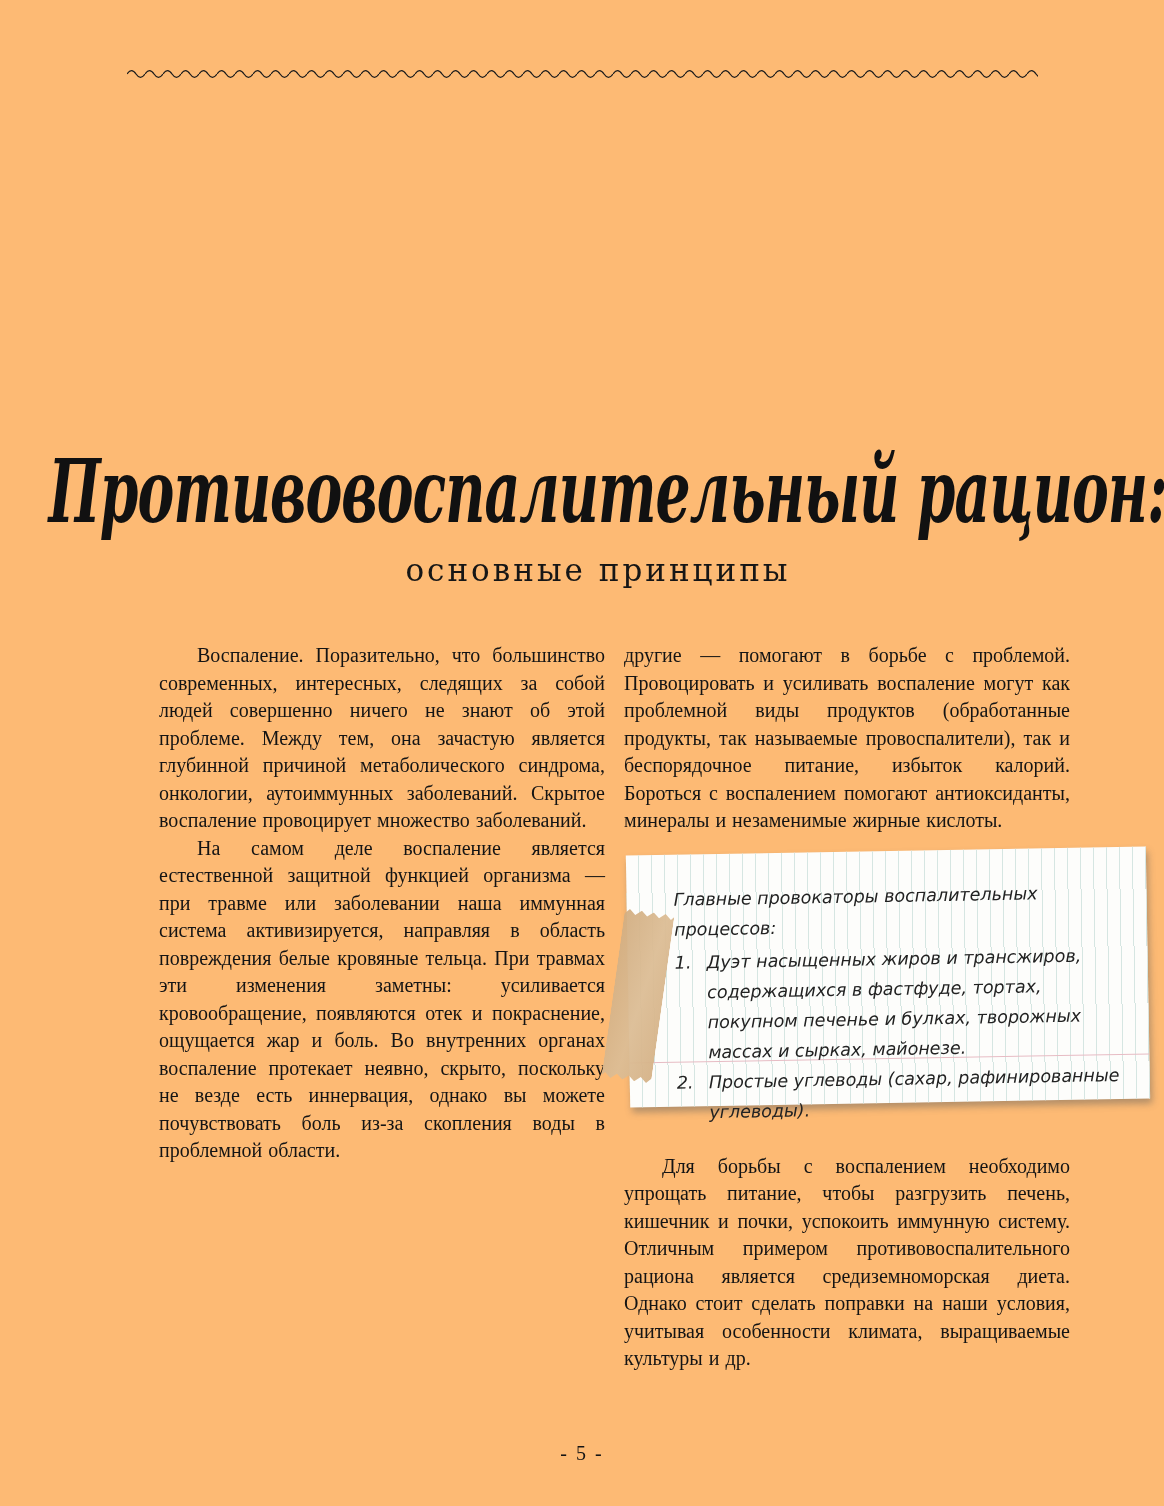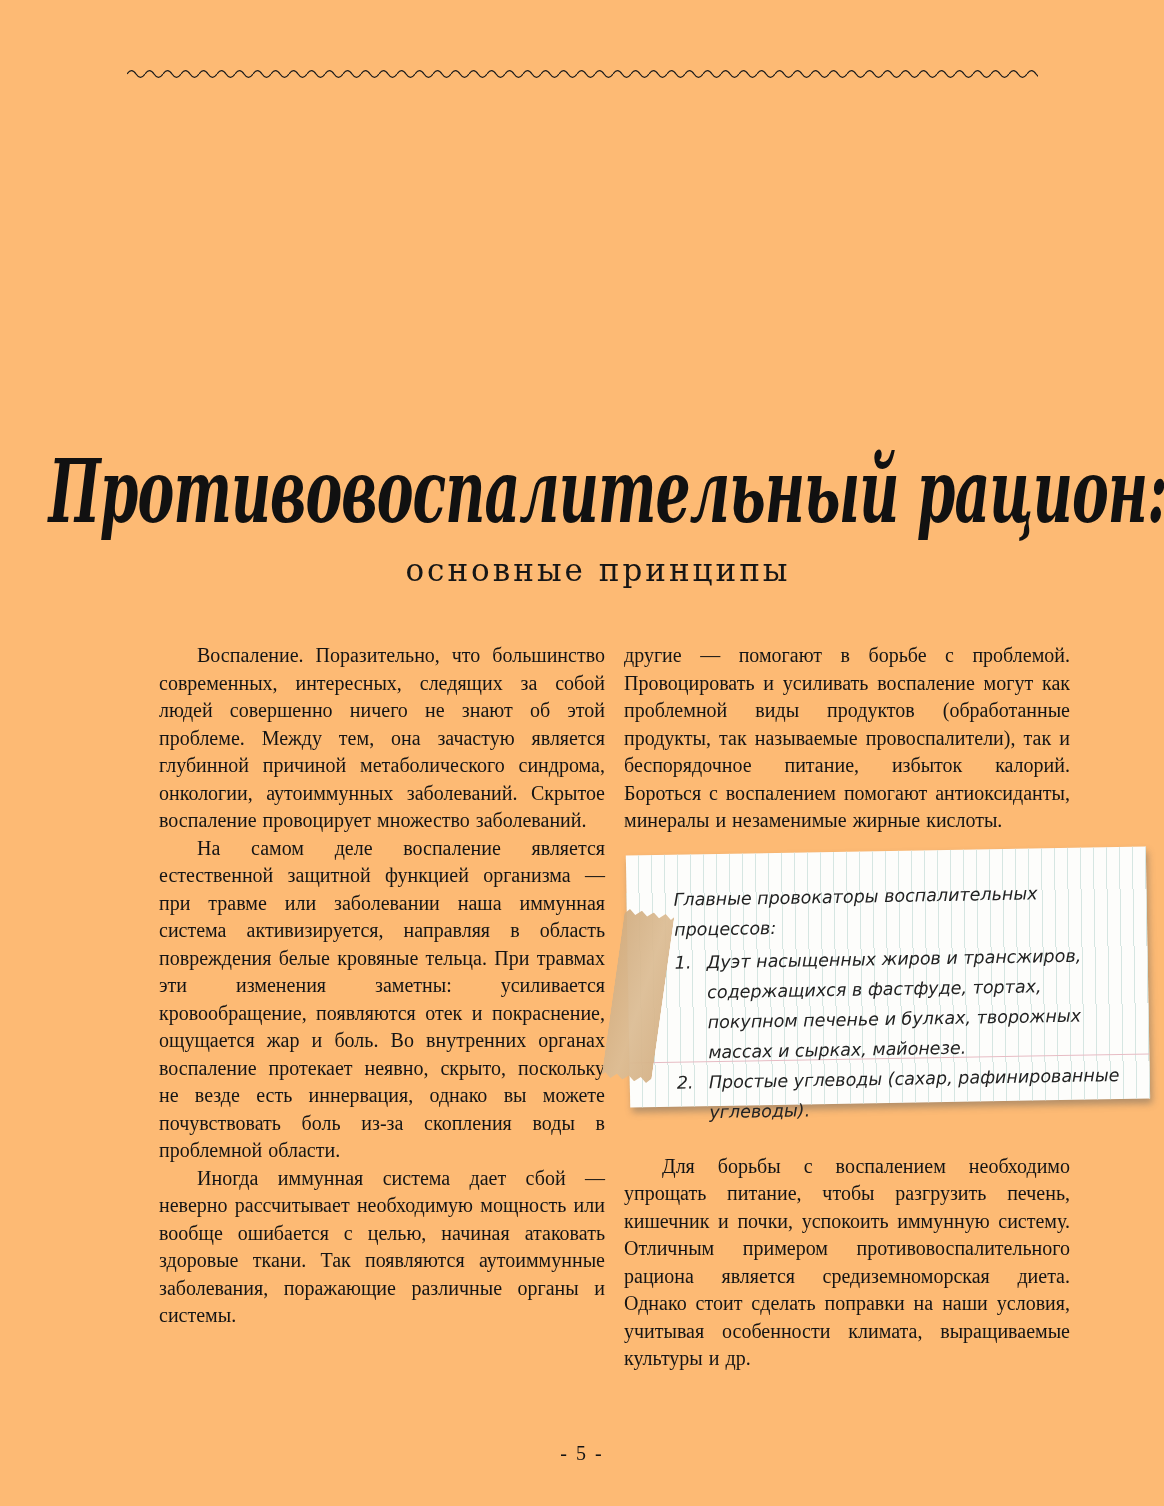--- a/index.html
+++ b/index.html
@@ -158,21 +158,20 @@
     <span class="title-text">Противовоспалительный рацион:</span>
   </div>
 
   <div class="subtitle-row">основные принципы</div>
 
   <div class="columns">
 
     <div class="col">
       <p>Воспаление. Поразительно, что большинство современных, интересных, следящих за собой людей совершенно ничего не знают об этой проблеме. Между тем, она зачастую является глубинной причиной метаболического синдрома, онкологии, аутоиммунных заболеваний. Скрытое воспаление провоцирует множество заболеваний.</p>
       <p>На самом деле воспаление является естественной защитной функцией организма — при травме или заболевании наша иммунная система активизируется, направляя в область повреждения белые кровяные тельца. При травмах эти изменения заметны: усиливается кровообращение, появляются отек и покраснение, ощущается жар и боль. Во внутренних органах воспаление протекает неявно, скрыто, поскольку не везде есть иннервация, однако вы можете почувствовать боль из-за скопления воды в проблемной области.</p>
-      <p>Иногда иммунная система дает сбой — неверно рассчитывает необходимую мощность или вообще ошибается с целью, начиная атаковать здоровые ткани. Так появляются аутоиммунные заболевания, поражающие различные органы и системы.</p>
     </div>
 
     <div class="col">
       <p class="cont">другие — помогают в борьбе с проблемой. Провоцировать и усиливать воспаление могут как проблемной виды продуктов (обработанные продукты, так называемые провоспалители), так и беспорядочное питание, избыток калорий. Бороться с воспалением помогают антиоксиданты, минералы и незаменимые жирные кислоты.</p>
 
       <div class="note-wrap">
         <div class="note-paper">
           <div class="note-margin-line"></div>
           <div class="note-content">
             <div class="note-heading">Главные провокаторы воспалительных процессов:</div>

